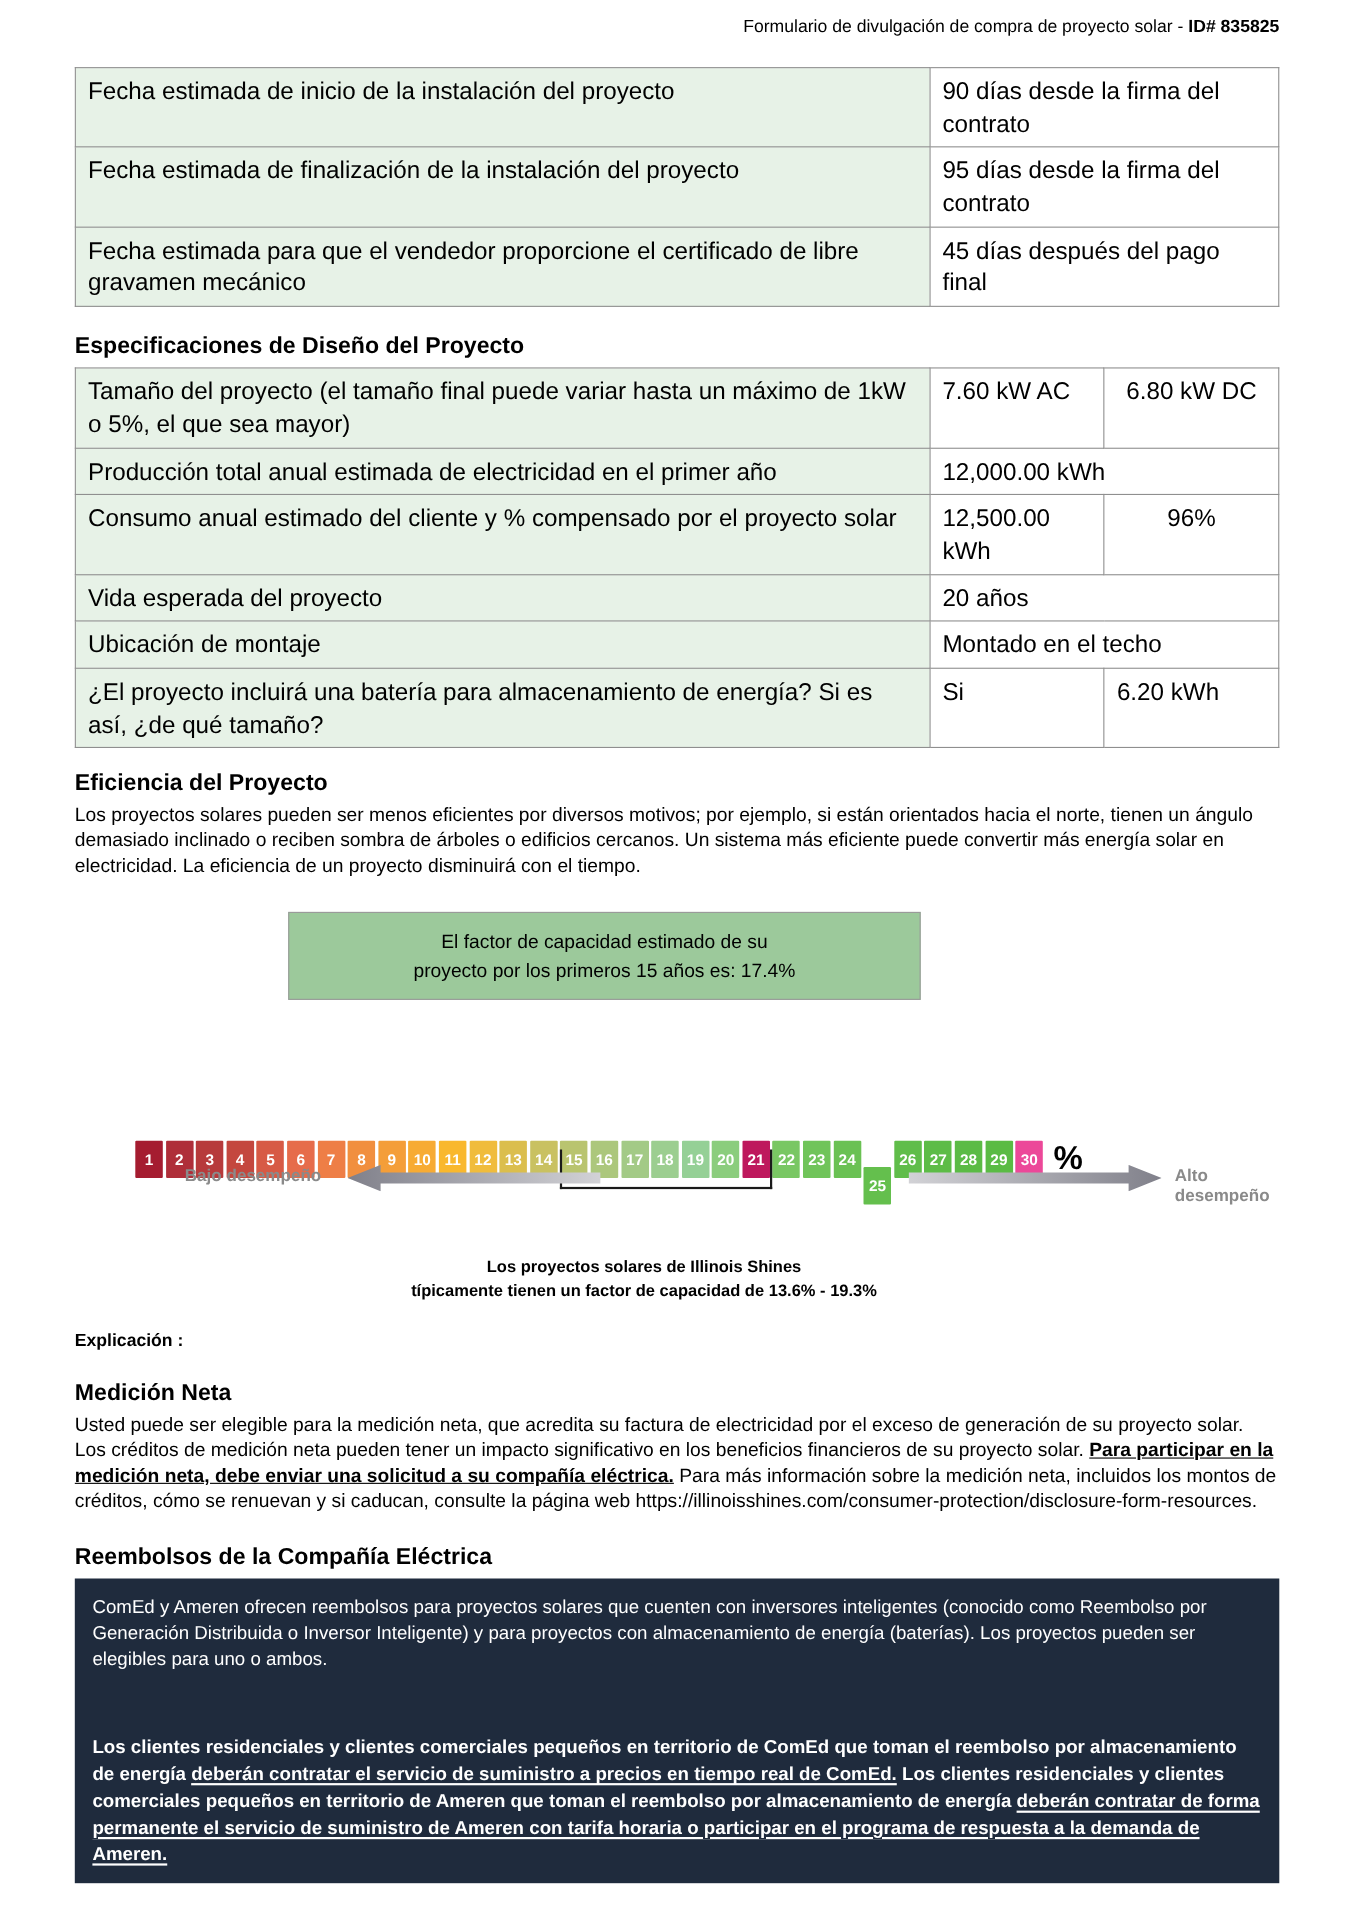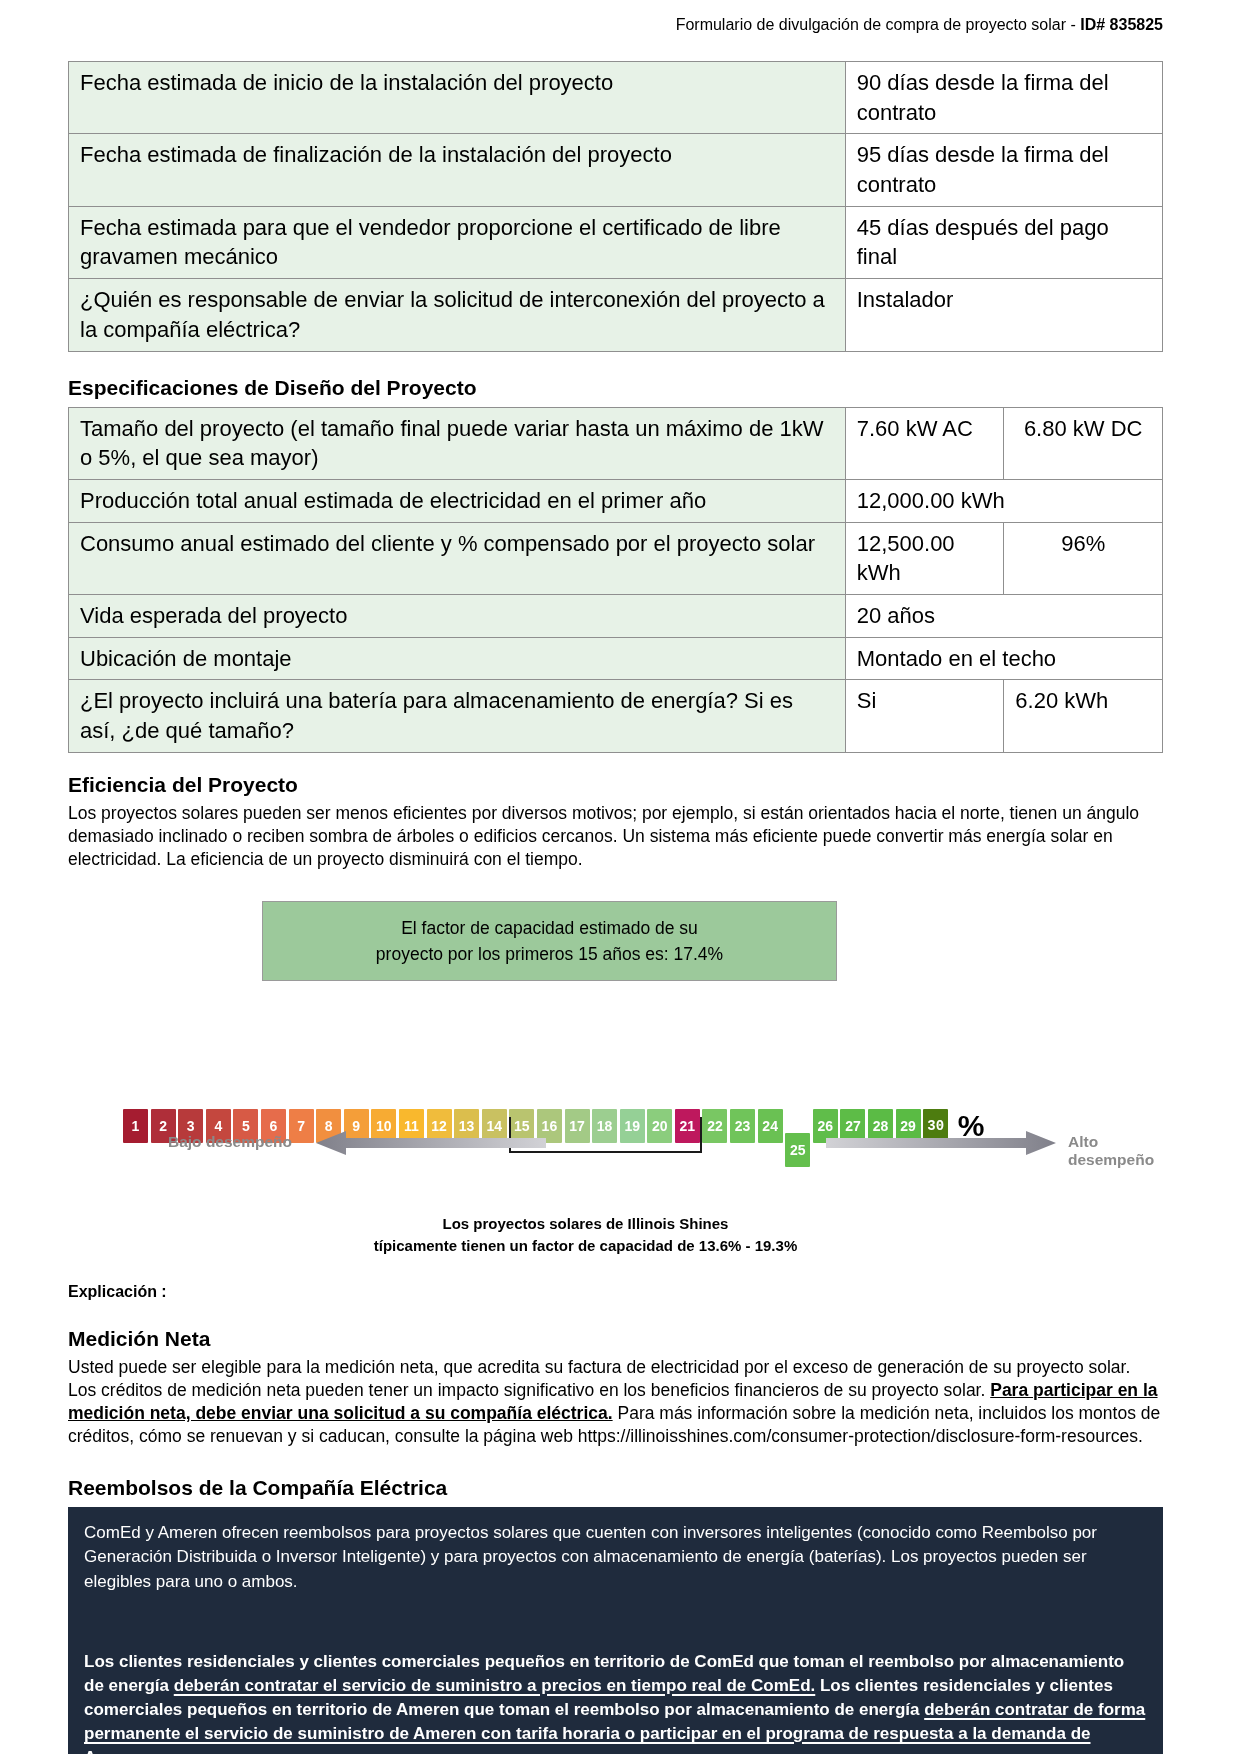--- a/index.html
+++ b/index.html
@@ -89,24 +89,20 @@
           <td class="qcell">Fecha estimada de inicio de la instalación del proyecto</td>
           <td class="vcell">90 días desde la firma del contrato</td>
         </tr>
         <tr>
           <td class="qcell">Fecha estimada de finalización de la instalación del proyecto</td>
           <td class="vcell">95 días desde la firma del contrato</td>
         </tr>
         <tr>
           <td class="qcell">Fecha estimada para que el vendedor proporcione el certificado de libre gravamen mecánico</td>
           <td class="vcell">45 días después del pago final</td>
-        </tr>
-        <tr>
-          <td class="qcell">¿Quién es responsable de enviar la solicitud de interconexión del proyecto a la compañía eléctrica?</td>
-          <td class="vcell">Instalador</td>
         </tr>
       </tbody>
   </table>
 
   <h2 class="sec">Especificaciones de Diseño del Proyecto</h2>
 
   <table class="t2">
     <colgroup>
         <col class="c1">
         <col class="c2">
@@ -175,21 +171,21 @@
         <div class="scale-cell" style="background-color: rgb(139, 205, 125);">20</div>
         <div class="scale-cell" style="background-color: #be185d;">21</div>
         <div class="scale-cell" style="background-color: rgb(121, 199, 99);">22</div>
         <div class="scale-cell" style="background-color: rgb(112, 196, 90);">23</div>
         <div class="scale-cell" style="background-color: rgb(106, 193, 83);">24</div>
         <div class="scale-cell" style="background-color: rgb(100, 191, 77); margin-top: 48px;">25</div>
         <div class="scale-cell" style="background-color: rgb(96, 189, 74);">26</div>
         <div class="scale-cell" style="background-color: rgb(93, 188, 71);">27</div>
         <div class="scale-cell" style="background-color: rgb(91, 187, 69);">28</div>
         <div class="scale-cell" style="background-color: rgb(90, 187, 68);">29</div>
-        <div class="scale-cell" style="background-color: #4d7c0f; font-family: Liberation Mono, monospace;">30</div>
+        <div class="scale-cell" style="background-color: #ec4899;">30</div>
         <span class="percent-sign">%</span>
       </div>
     <div class="range-bracket"></div>
     <div class="scale-labels">
       <span class="perf-label bajo">Bajo desempeño</span>
       <svg class="arrow-svg arrow-left" width="230" height="24">
         <defs>
             <linearGradient id="gl" x1="0" y1="0" x2="1" y2="0">
           <stop offset="0" stop-color="#80808a"></stop>
               <stop offset="1" stop-color="#d2d2d6"></stop>

